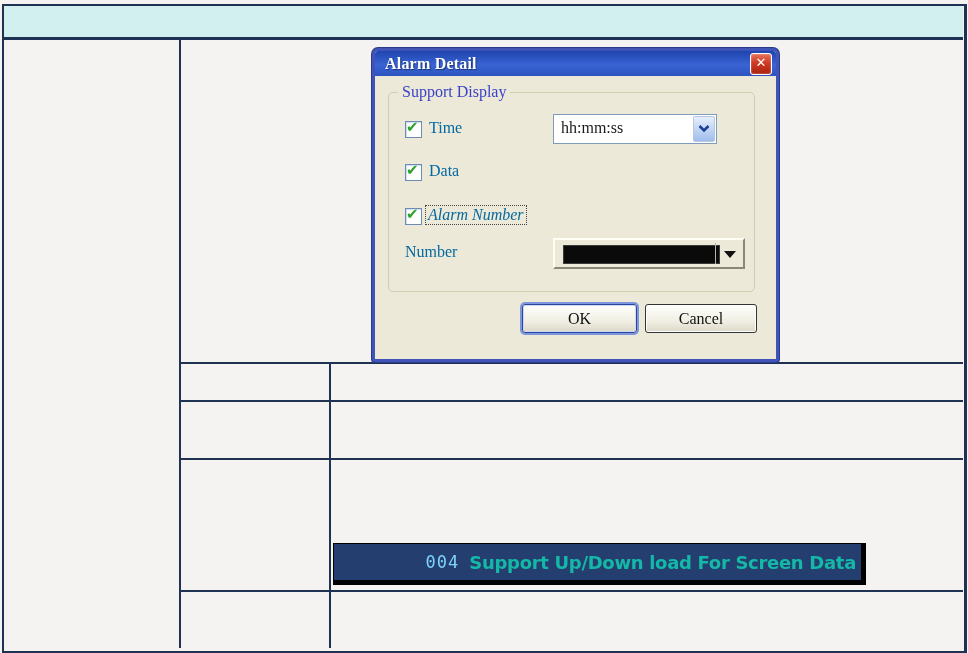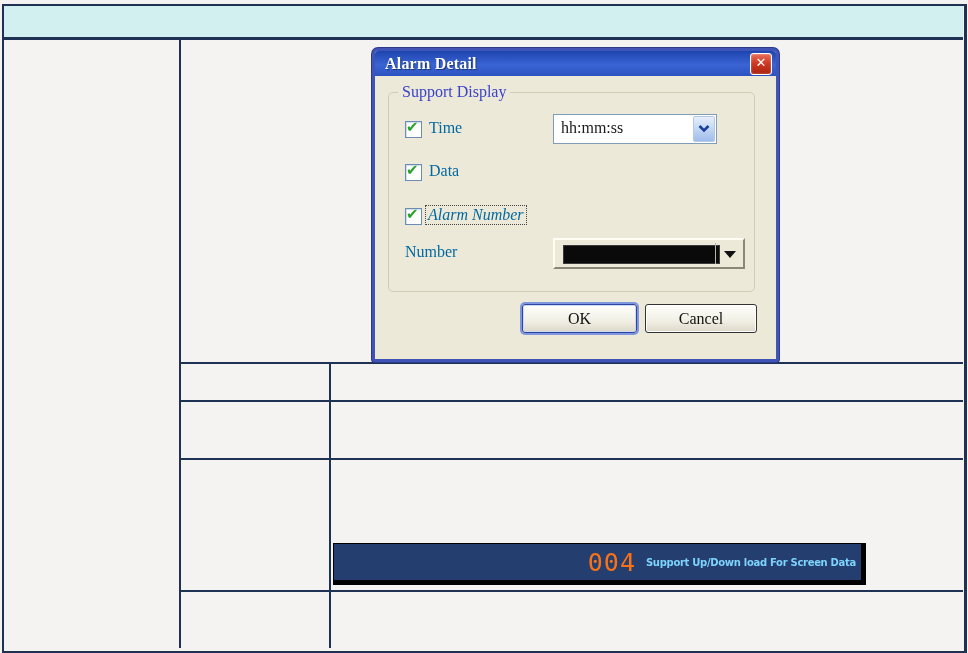--- a/index.html
+++ b/index.html
@@ -75,24 +75,24 @@
           box-shadow:0 0 0 2px #7e96dd, inset 0 0 0 1px #cdd9f2;}
   .btn-cancel{left:270px; top:228px; width:112px; border:1px solid #333333;
           box-shadow:inset 0 0 0 1px #ffffff;}
 
   
   .alarm-bar{position:absolute; left:333px; top:543px; width:522px; height:36px;
              background:#253e70; border:1px solid #000;
              border-right-width:5px; border-bottom-width:5px;
              display:flex; align-items:center; justify-content:flex-end;
              gap:10px; padding-right:5px; box-sizing:content-box;}
-  .alarm-num{font-family:"DejaVu Sans Mono",monospace; font-size:25px; color:#f97316;
+  .alarm-num{font-family:"DejaVu Sans Mono",monospace; font-size:17px; color:#7dd3fc;
              letter-spacing:1px;}
-  .alarm-msg{font-family:"DejaVu Sans",sans-serif; font-weight:bold; font-size:10px;
-             color:#7dd3fc; letter-spacing:-0.3px; white-space:nowrap;}
+  .alarm-msg{font-family:"DejaVu Sans",sans-serif; font-weight:bold; font-size:18px;
+             color:#14b8a6; letter-spacing:-0.3px; white-space:nowrap;}
 </style>
 </head>
 <body>
 
 <div class="stage">
 
   <div class="frame"></div>
   <div class="banner"></div>
 
   <div class="vline v1"></div>

